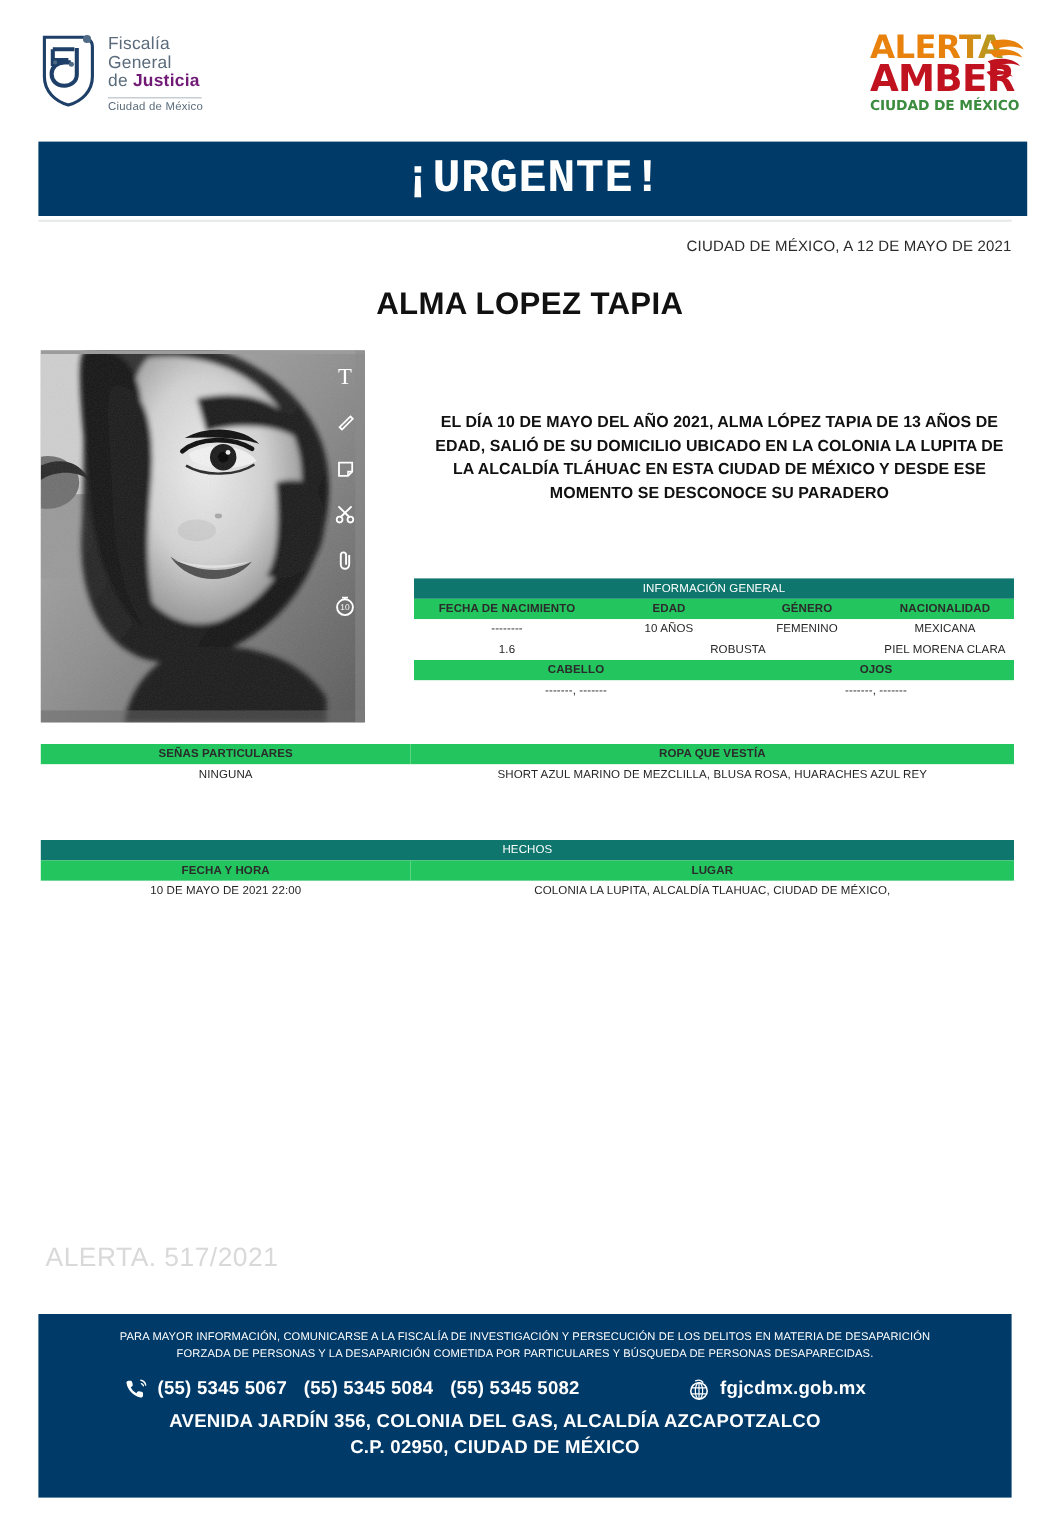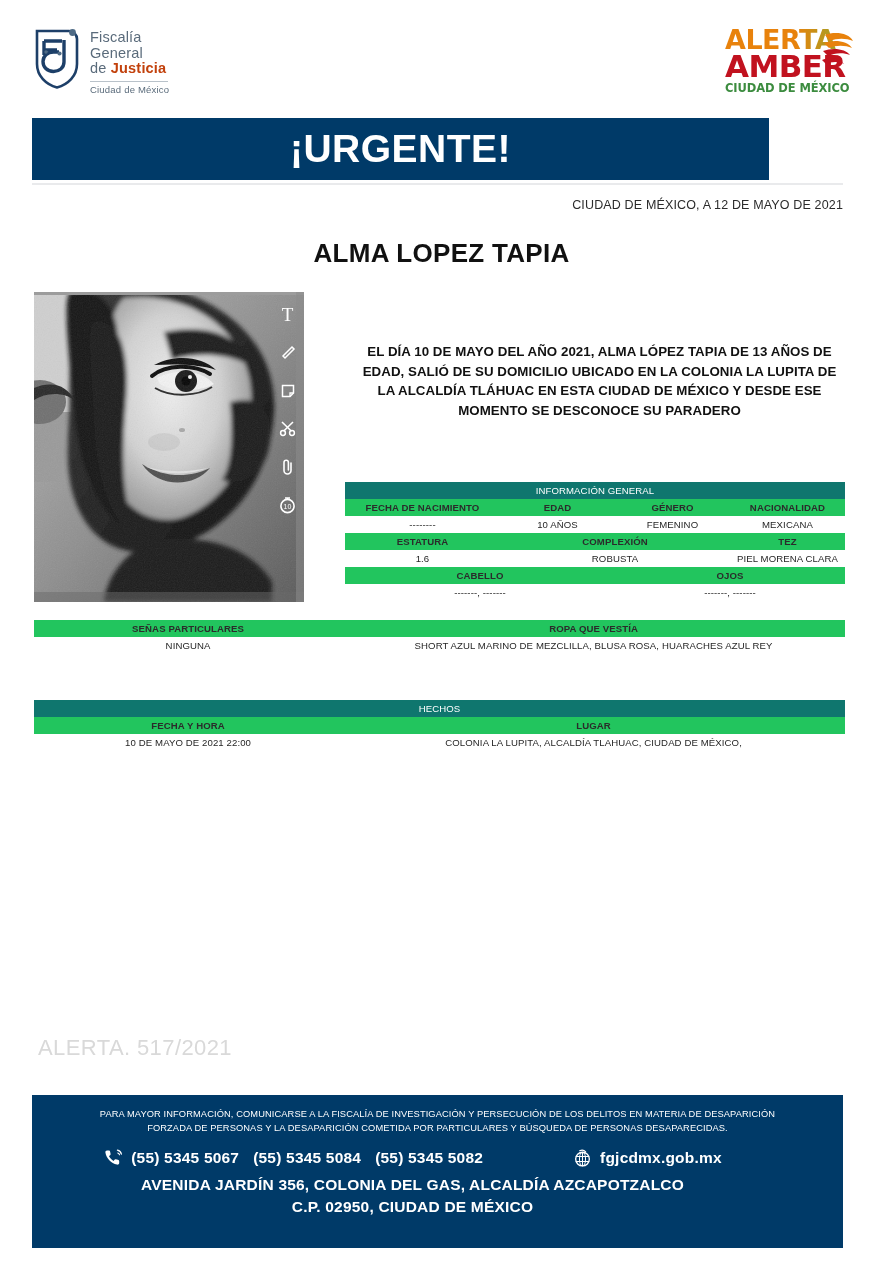--- a/index.html
+++ b/index.html
@@ -22,21 +22,21 @@
   }
   .shield-wrap { width: 46px; height: 62px; position: relative; }
   .logo-text {
     margin-left: 10px; padding-top: 2px;
     color: #4d5d6e;
     line-height: 1.08;
   }
   .logo-text .l1, .logo-text .l2, .logo-text .l3 {
     font-size: 14.5px; letter-spacing: .2px; color: #5a6b7b;
   }
-  .logo-text .l3 b { color: #c2410c; font-weight: bold; }
+  .logo-text .l3 b { color: #701a75; font-weight: bold; }
   .logo-rule {
     width: 78px; height: 1px; background: #b9c2ca; margin: 4px 0 3px 0;
   }
   .logo-text .l4 { font-size: 9.5px; color: #5a6b7b; letter-spacing: .2px; }
 
   
   .logo-amber {
     position: absolute; right: 22px; top: 27px;
     width: 128px; height: 82px; margin-left: 20px;
   }
@@ -57,23 +57,23 @@
     color: #3c8c3f; font-family: "DejaVu Sans", sans-serif;
     margin-top: 1px;
   }
   .amber-swoosh {
     position: absolute; right: -2px; top: 2px; width: 34px; height: 44px;
   }
 
   
   .urgente-band {
     position: absolute; left: 32px; top: 118px;
-    width: 737px; height: 62px;
+    width: 824px; height: 62px;
     background: #003a68;
-    display: flex; align-items: center; justify-content: center;
+    display: flex; align-items: center; justify-content: center; font-family: Liberation Mono, monospace;
   }
   .urgente-band .txt {
     color: #ffffff; font-size: 39px; font-weight: bold;
     letter-spacing: .5px;
   }
   .thinline {
     position: absolute; left: 32px; top: 183px; width: 811px; height: 2px;
     background: #e9eaec;
   }
 
@@ -333,25 +333,20 @@
         <td class="th-gray">GÉNERO</td>
         <td class="th-gray">NACIONALIDAD</td>
       </tr>
       <tr>
         <td class="td-val">--------</td>
         <td class="td-val">10 AÑOS</td>
         <td class="td-val">FEMENINO</td>
         <td class="td-val">MEXICANA</td>
       </tr>
       <tr>
-        <td class="th-gray">ESTATURA</td>
-        <td class="th-gray" colspan="2">COMPLEXIÓN</td>
-        <td class="th-gray">TEZ</td>
-      </tr>
-      <tr>
         <td class="td-val">1.6</td>
         <td class="td-val" colspan="2">ROBUSTA</td>
         <td class="td-val">PIEL MORENA CLARA</td>
       </tr>
       <tr>
         <td class="th-gray" colspan="2">CABELLO</td>
         <td class="th-gray" colspan="2">OJOS</td>
       </tr>
       <tr>
         <td class="td-val" colspan="2">-------, -------</td>

